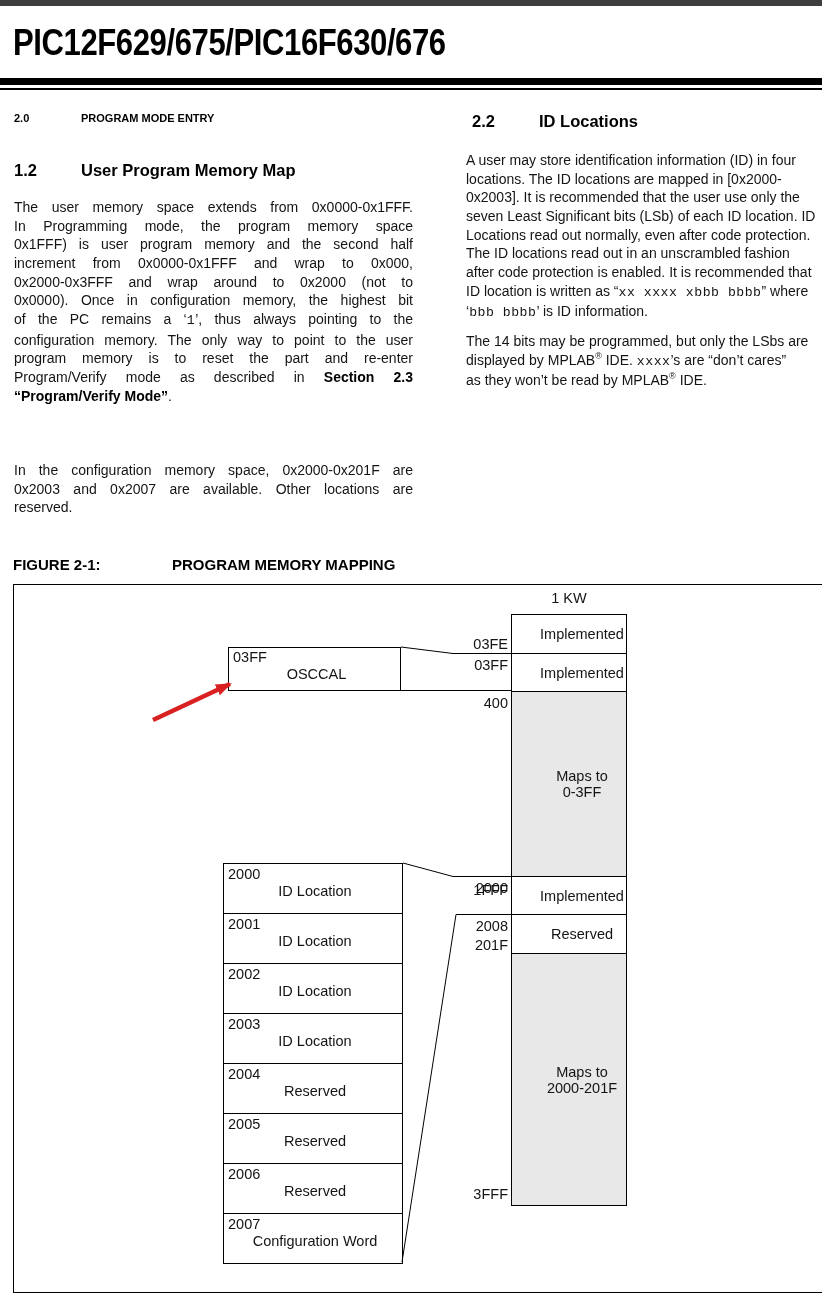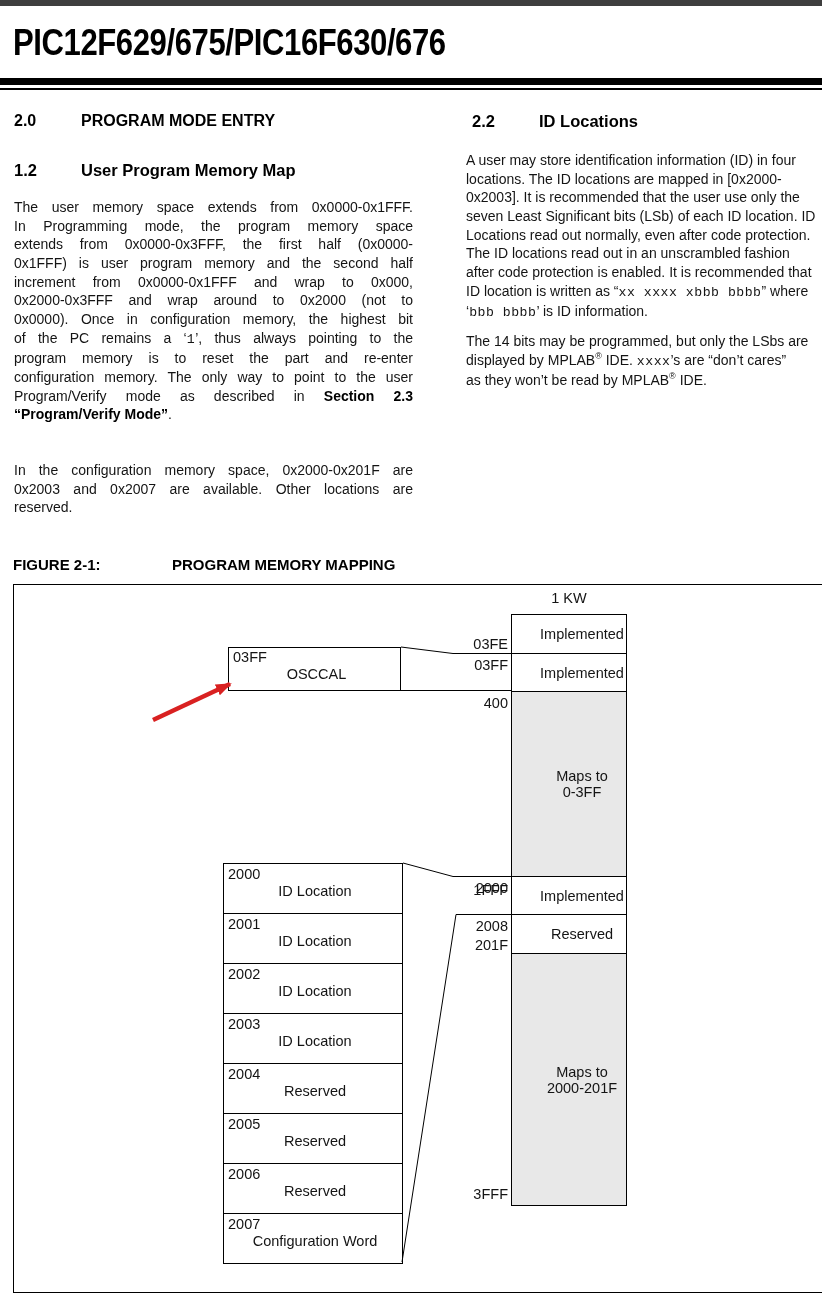--- a/index.html
+++ b/index.html
@@ -12,21 +12,21 @@
   .abs{position:absolute;}
   
   #topbar{left:0;top:0;width:822px;height:6px;}
   #doc-title{
     left:13px;top:22px;font-size:37px;font-weight:700;letter-spacing:-0.5px;
     transform:scaleX(0.84);transform-origin:left center;white-space:nowrap;color:#000;
   }
   #rule-thick{left:0;top:78px;width:822px;height:7px;background:#000;}
   #rule-thin{left:0;top:88px;width:822px;height:2px;background:#000;}
   
-  .h1{font-size:16px;font-weight:700;color:#000;display:flex;white-space:nowrap;}
+  .h1{font-size:11px;font-weight:700;color:#000;display:flex;white-space:nowrap;}
   .h2{font-size:16.5px;font-weight:700;color:#000;display:flex;white-space:nowrap;}
   .hnum{display:inline-block;width:67px;flex:0 0 67px;}
   
   .col{font-size:14px;line-height:18.65px;color:#141414;}
   #left-col-p1,#left-col-p2{width:399px;}
   .ln{text-align:justify;text-align-last:justify;}
   .ln.last{text-align:justify;text-align-last:left;}
   .rln{white-space:nowrap;text-align:left;}
   code{font-family:"Liberation Mono","DejaVu Sans Mono",monospace;font-size:13.2px;letter-spacing:0.5px;}
   sup{font-size:9px;line-height:0;}
@@ -64,28 +64,27 @@
   <span class="hnum">2.0</span>
   <span>PROGRAM MODE ENTRY</span>
 </div>
 <div class="abs h2" style="left:14px;top:161px;">
   <span class="hnum">1.2</span>
   <span>User Program Memory Map</span>
 </div>
 <div class="abs col" id="left-col-p1" style="left:14px;top:198px;">
     <div class="ln">The user memory space extends from 0x0000-0x1FFF.</div>
     <div class="ln">In Programming mode, the program memory space</div>
-    <div class="ln">extends from 0x0000-0x3FFF, the first half (0x0000-</div>
     <div class="ln">0x1FFF) is user program memory and the second half</div>
     <div class="ln">increment from 0x0000-0x1FFF and wrap to 0x000,</div>
     <div class="ln">0x2000-0x3FFF and wrap around to 0x2000 (not to</div>
     <div class="ln">0x0000). Once in configuration memory, the highest bit</div>
     <div class="ln">of the PC remains a ‘<code>1</code>’, thus always pointing to the</div>
+    <div class="ln">configuration memory. The only way to point to the user</div>
     <div class="ln">program memory is to reset the part and re-enter</div>
-    <div class="ln">configuration memory. The only way to point to the user</div>
     <div class="ln">Program/Verify mode as described in <b>Section 2.3</b></div>
     <div class="ln last"><b>“Program/Verify Mode”</b>.</div>
   </div>
 <div class="abs col" id="left-col-p2" style="left:14px;top:461px;">
     <div class="ln">In the configuration memory space, 0x2000-0x201F are</div>
     <div class="ln">0x2003 and 0x2007 are available. Other locations are</div>
     <div class="ln last">reserved.</div>
   </div>
 
 <div class="abs h2" style="left:472px;top:112px;">

